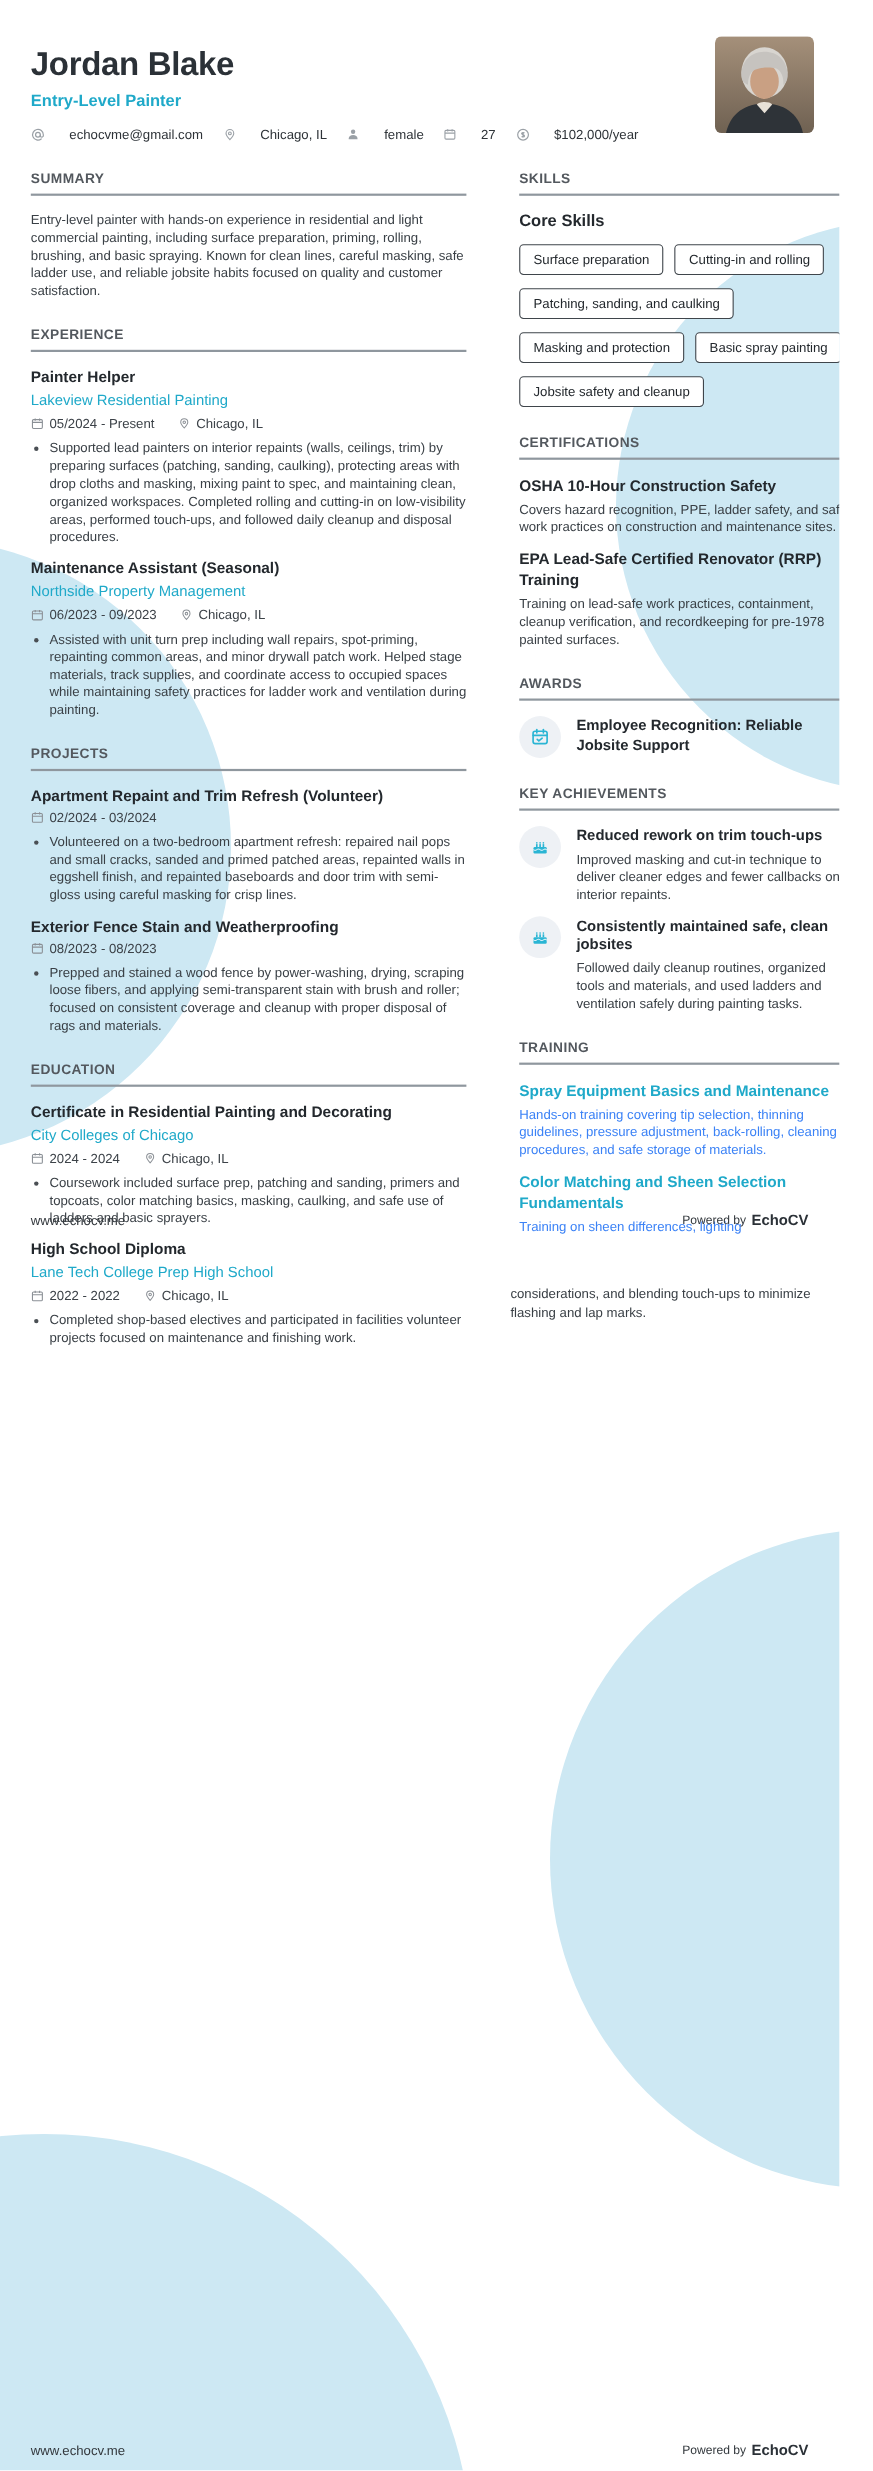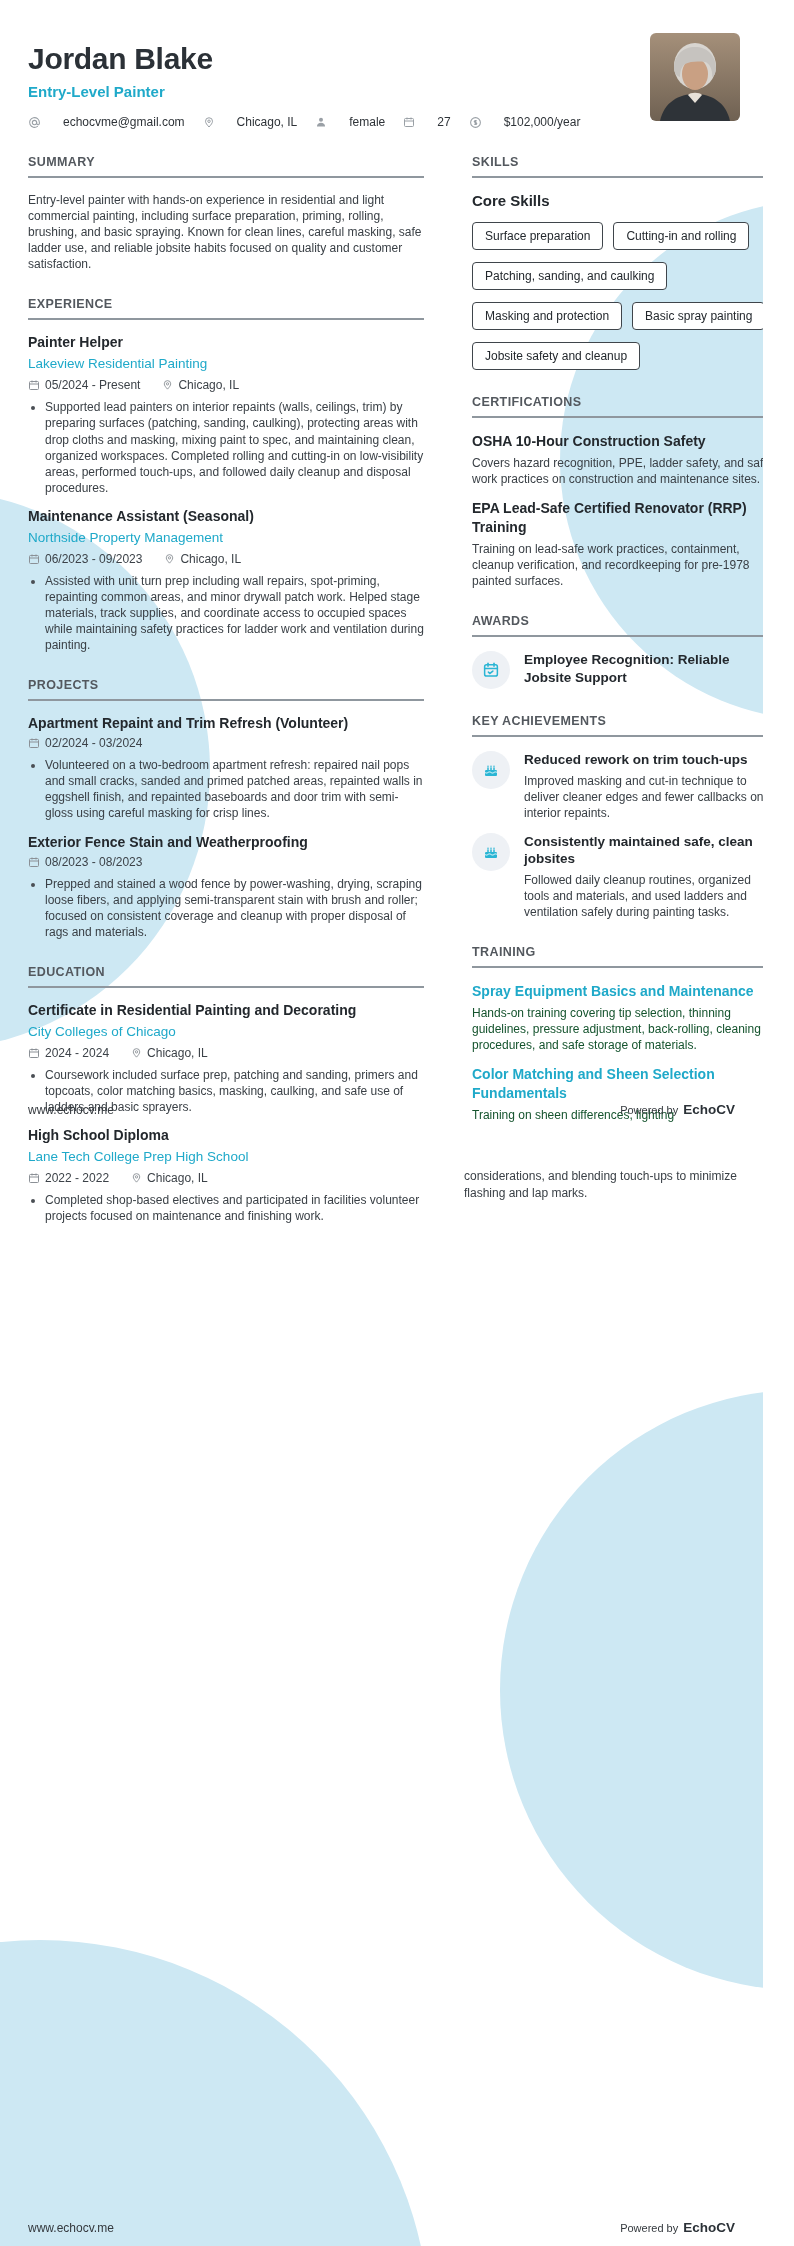--- a/index.html
+++ b/index.html
@@ -46,21 +46,21 @@
   .cert-desc { font-size:12px; line-height:1.34; color:#3a4046; margin-top:5px; }
 
   .iconed-item { display:flex; gap:14px; margin-top:12px; }
   .icon-bubble { flex:0 0 38px; width:38px; height:38px; border-radius:50%; background:#eef1f5;
                  display:flex; align-items:center; justify-content:center; }
   .iconed-body { flex:1; }
   .iconed-title { font-size:13.5px; font-weight:600; color:#23282d; line-height:1.3; }
   .iconed-desc { font-size:12px; line-height:1.34; color:#3a4046; margin-top:4px; }
 
   .training-title { font-size:14px; font-weight:700; color:#1fa9c9; margin-top:12px; line-height:1.3; }
-  .training-desc { font-size:12px; line-height:1.34; color:#14532d; margin-top:5px; }
+  .training-desc { font-size:12px; line-height:1.34; color:#3b82f6; margin-top:5px; }
 
   
   .footer { position:absolute; left:28px; right:28px; display:flex; justify-content:space-between;
             align-items:center; z-index:1; }
   .footer-site { font-size:12px; color:#33383d; }
   .powered { font-size:11px; color:#33383d; display:flex; align-items:center; gap:5px; }
   .powered .brand { font-size:13.5px; font-weight:600; color:#2b3137; }
   .p2-cont { position:absolute; left:464px; top:1168px; width:300px; font-size:12px;
              line-height:1.45; color:#3a4046; z-index:1; }
 </style>

